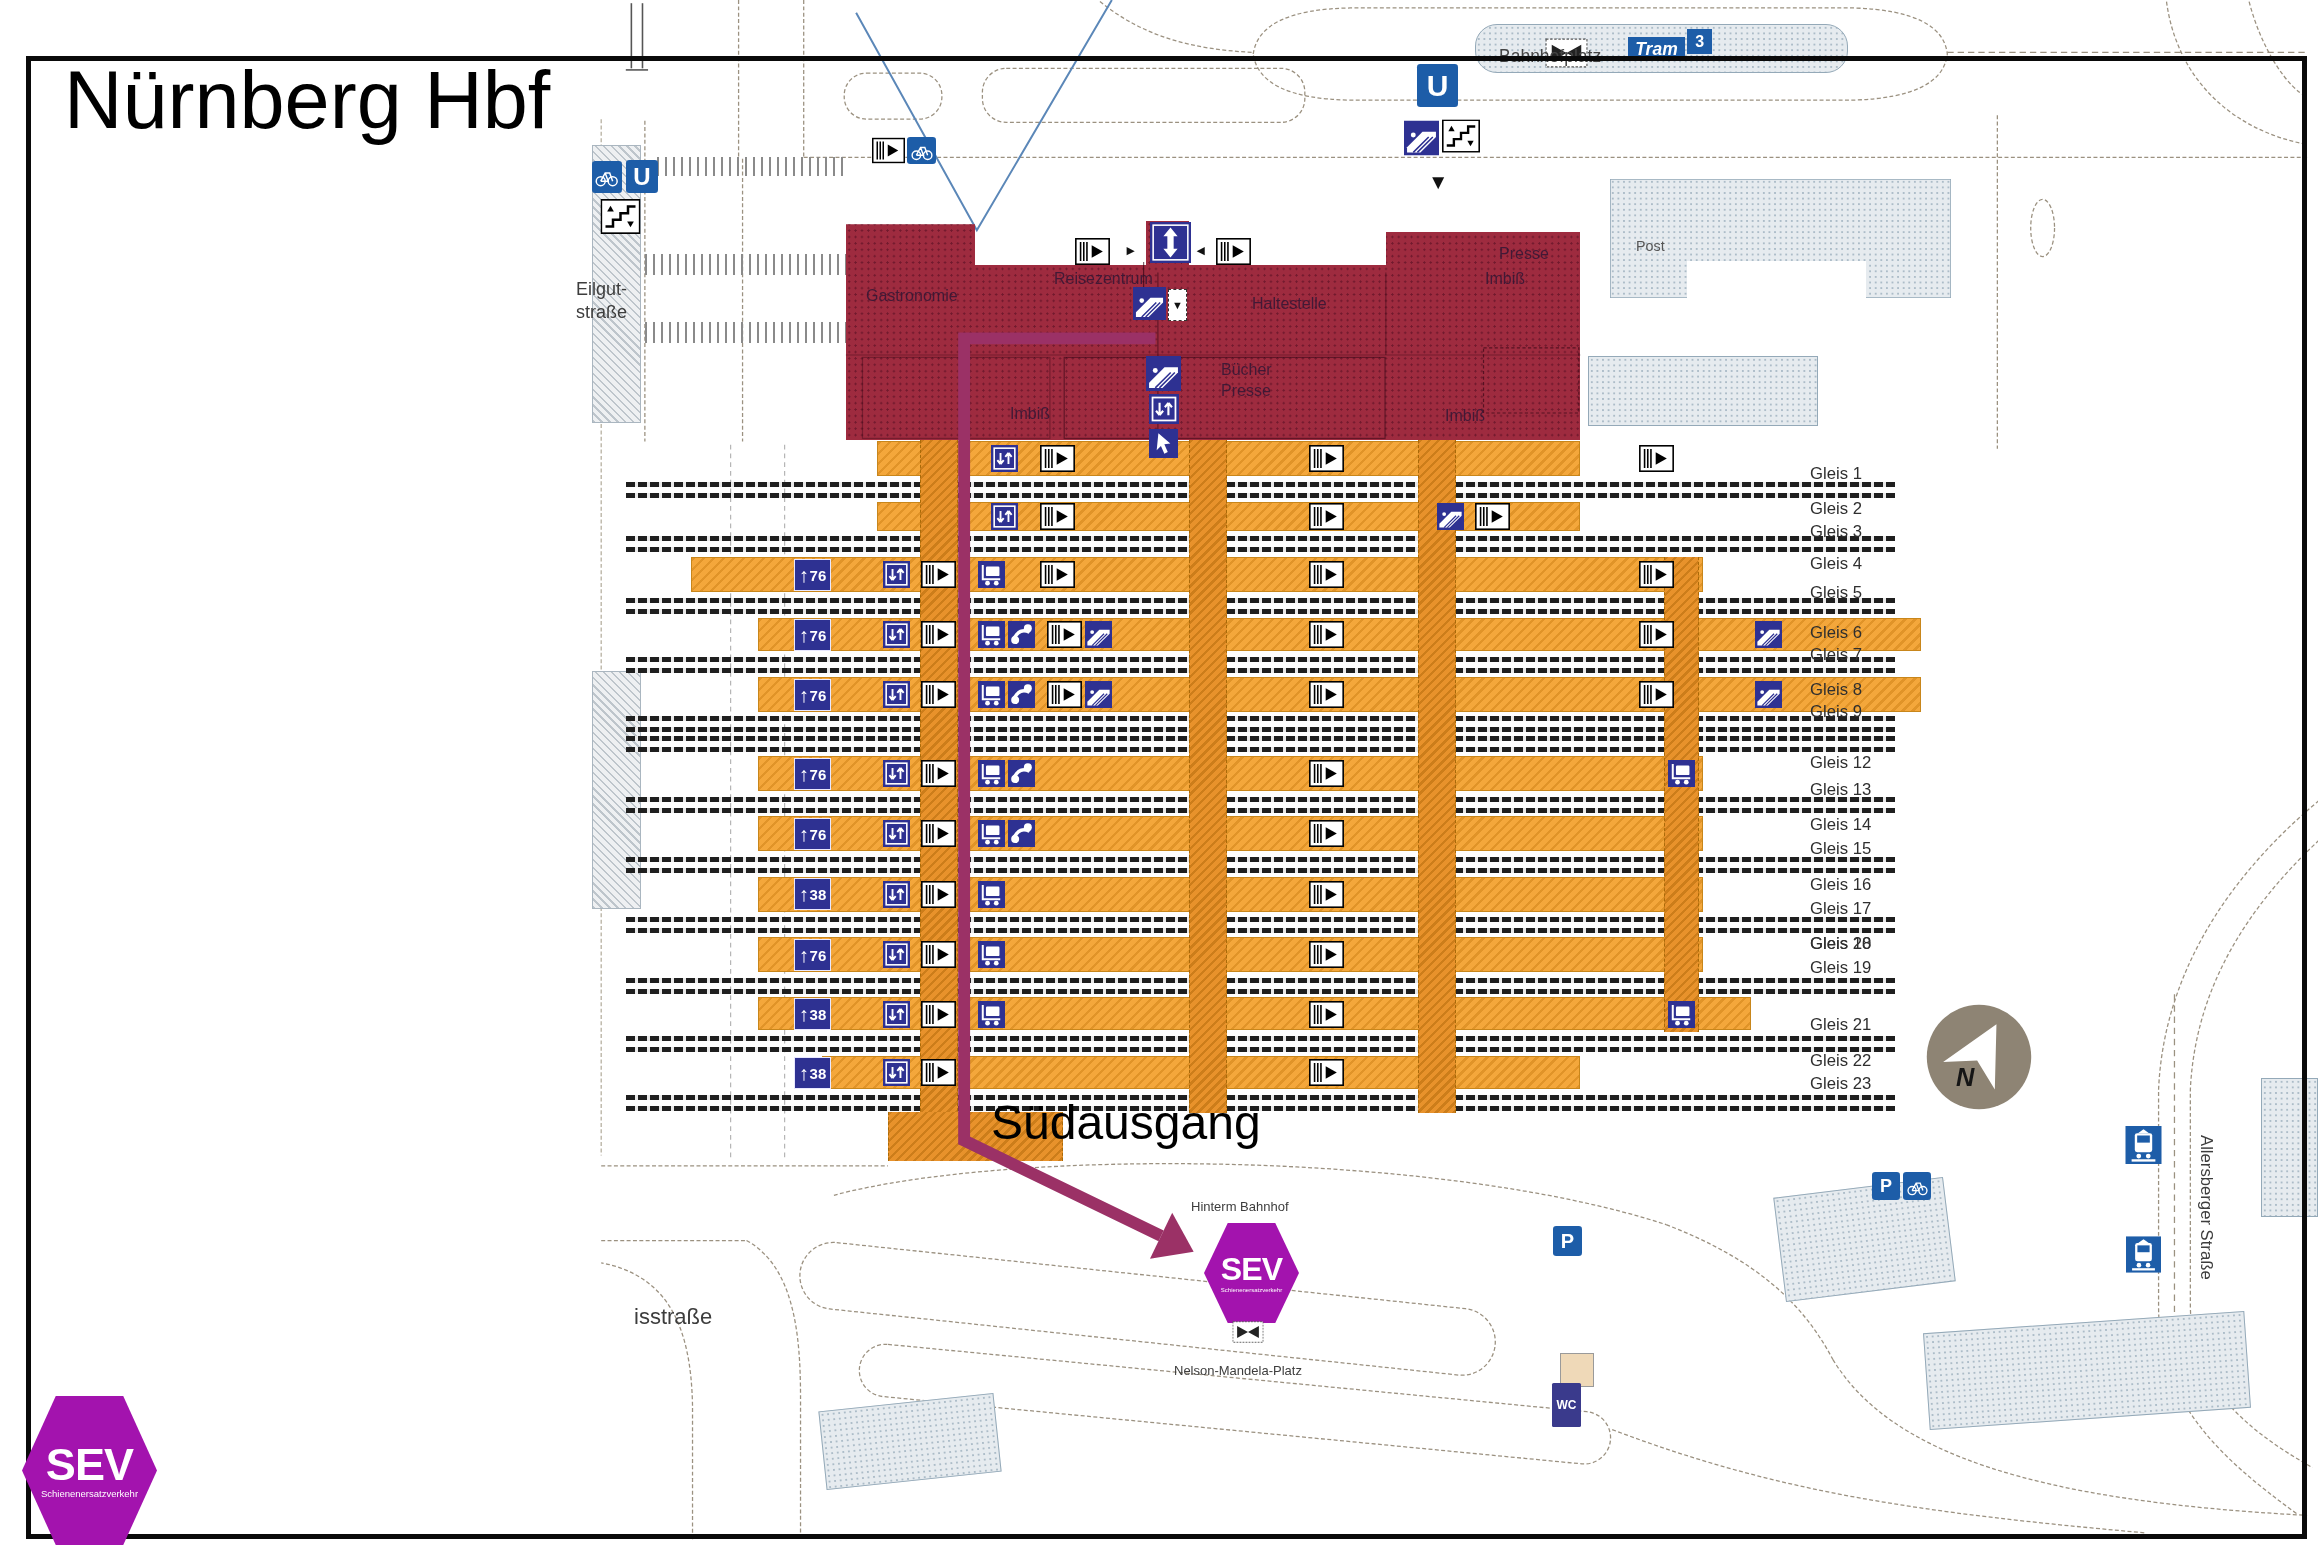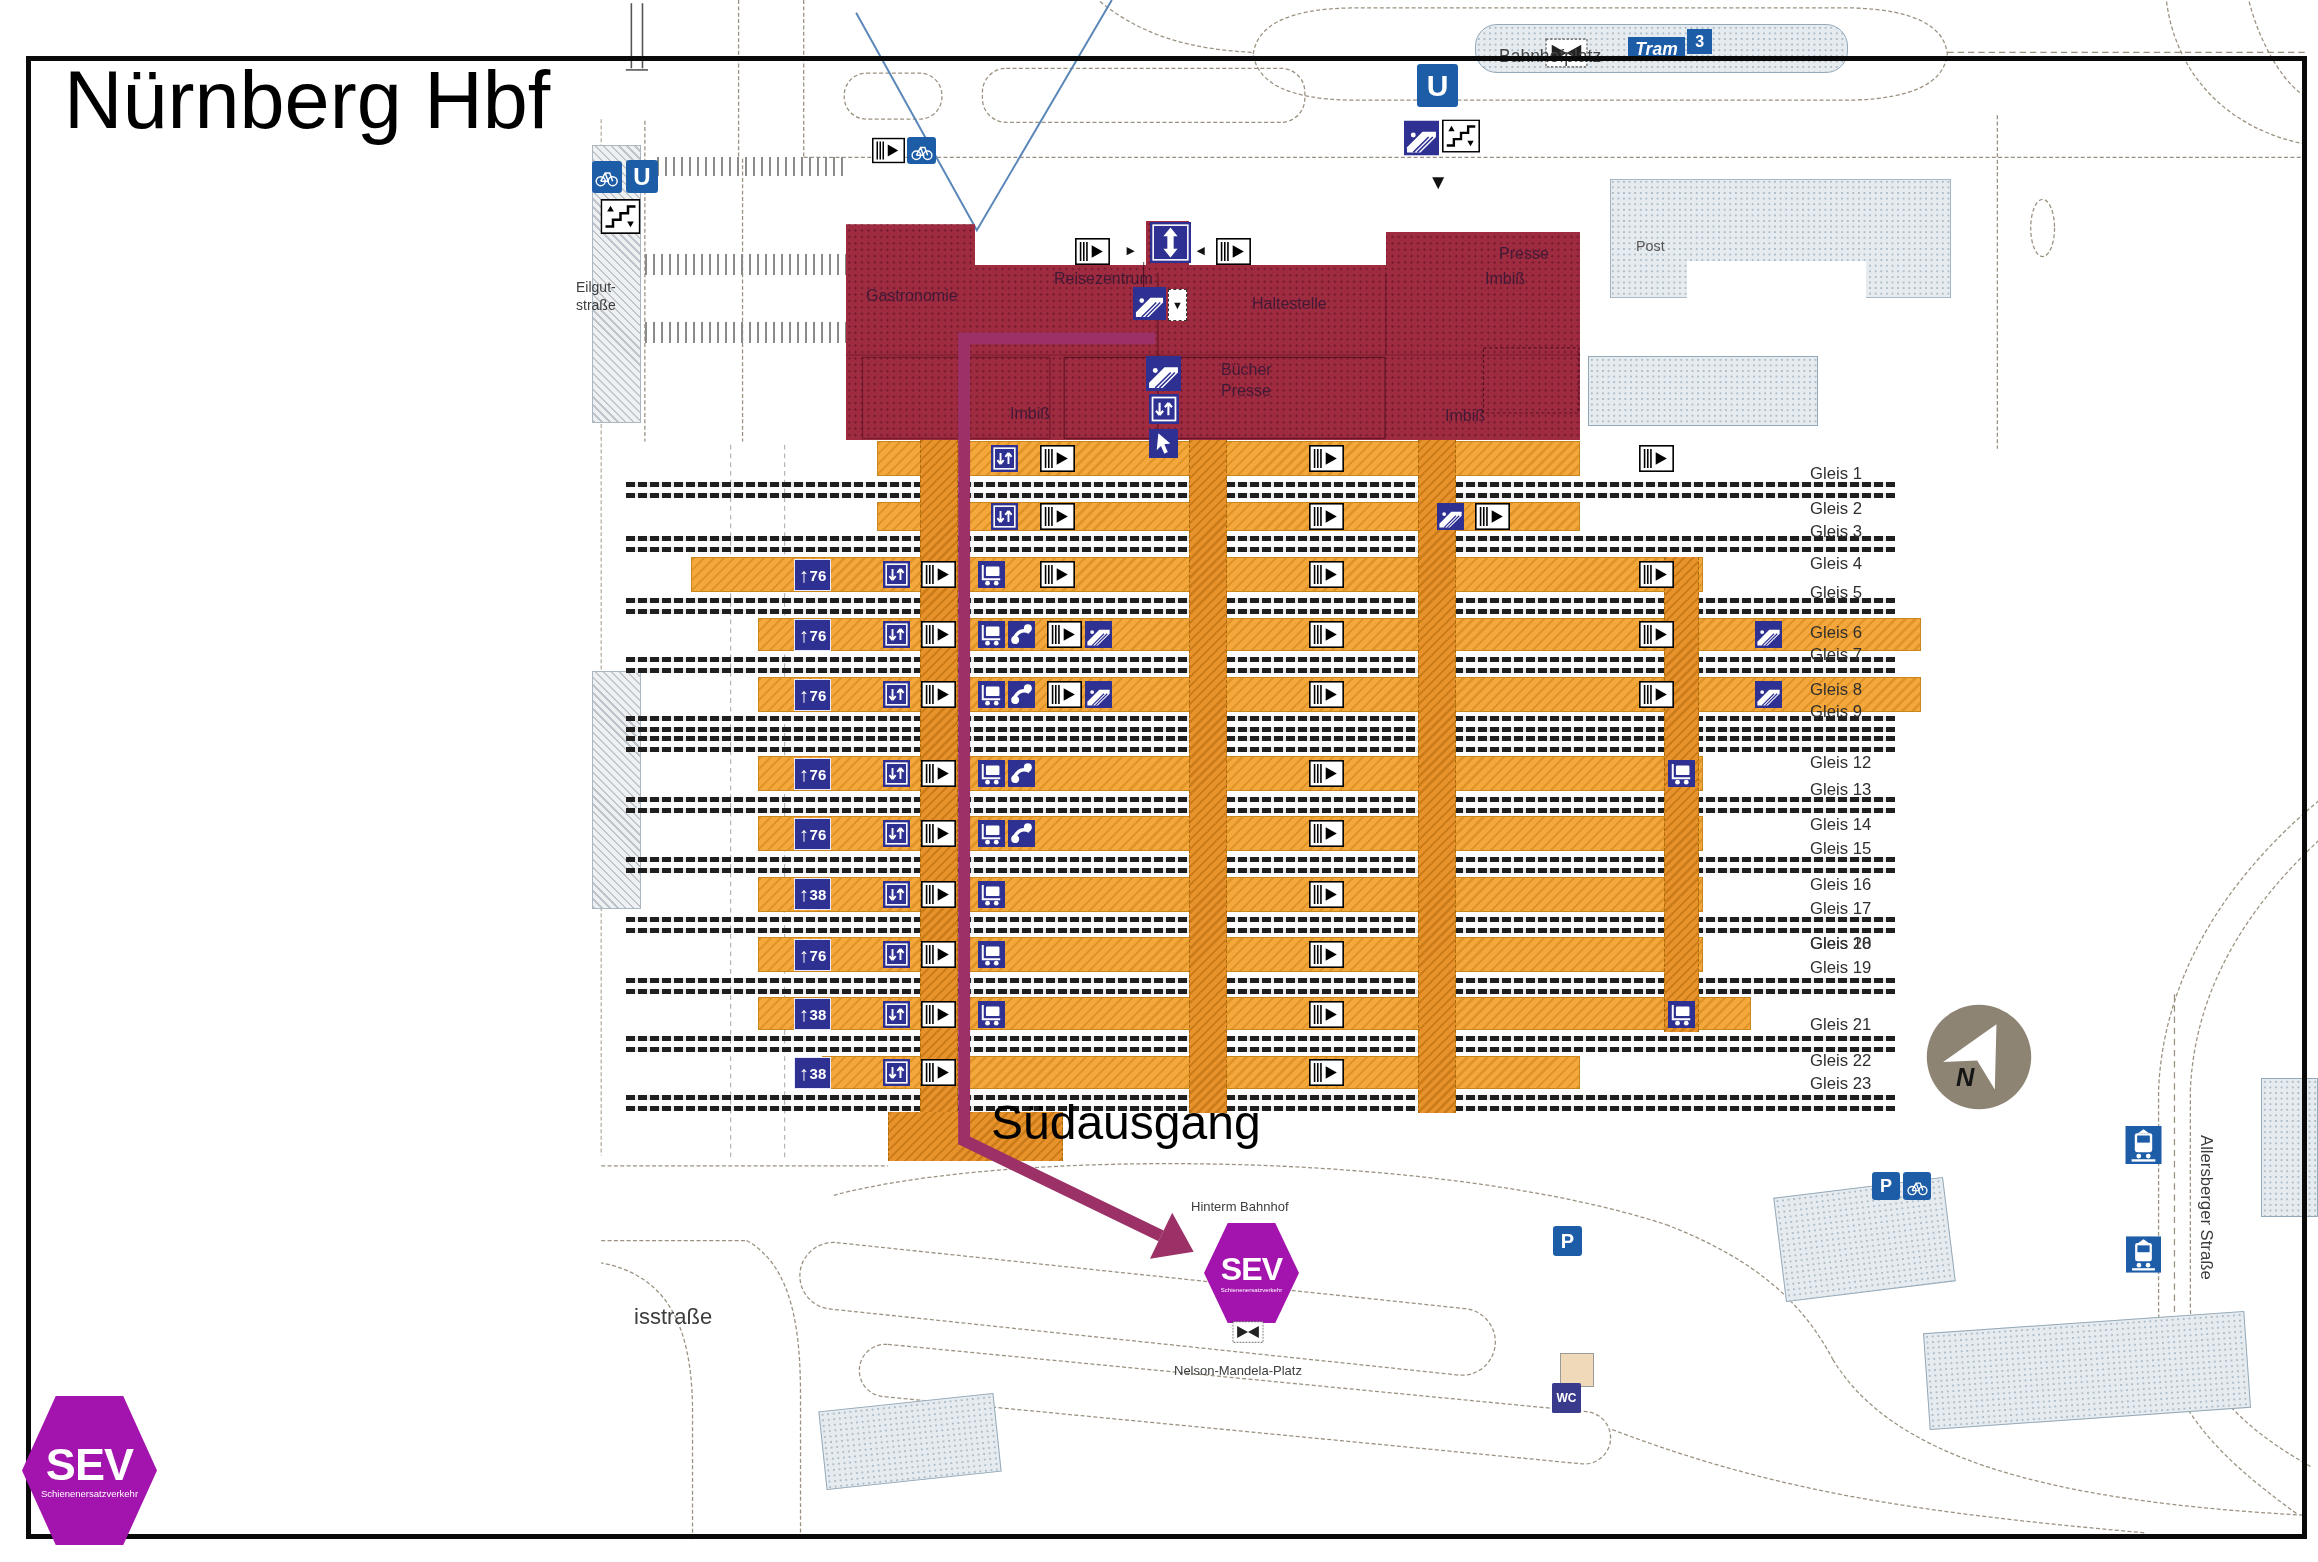--- a/index.html
+++ b/index.html
@@ -532,21 +532,21 @@
 
   <div class="sq" style="left:592px;top:161px;width:30px;height:32px">
     <svg width="25.4" height="25.4" viewBox="0 0 34 34">
         <use href="#sym-bike"></use>
       </svg>
   </div>
   <div class="sq" style="left:626px;top:160px;width:32px;height:33px;font-size:24px">U</div>
   <svg class="pic" style="left:600px;top:199px" width="41" height="35" viewBox="0 0 48 42">
       <use href="#sym-stairs"></use>
     </svg>
-  <span class="lbl" style="left:576px;top:278px;font-size:14px;line-height:1.3">
+  <span class="lbl" style="left:576px;top:278px;font-size:18px;line-height:1.3">
     <span style="display:block">Eilgut-</span>
     <span style="display:block">straße</span>
   </span>
 
   <span class="lbl" style="left:1636px;top:238px;font-size:14.3px;color:#555">Post</span>
 
   <span class="glabel" style="top:464px">Gleis 1</span>
   <span class="glabel" style="top:499px">Gleis 2</span>
   <span class="glabel" style="top:522px">Gleis 3</span>
   <span class="glabel" style="top:554px">Gleis 4</span>
@@ -583,21 +583,21 @@
   <span class="lbl" style="left:634px;top:1304px;font-size:22px">isstraße</span>
 
   <div class="sq" style="left:1553px;top:1226px;width:29px;height:30px;font-size:20px">P</div>
   <div class="sq" style="left:1872px;top:1172px;width:28px;height:28px;font-size:18px">P</div>
   <div class="sq" style="left:1903px;top:1172px;width:28px;height:28px">
     <svg width="23" height="23" viewBox="0 0 34 34">
         <use href="#sym-bike"></use>
       </svg>
   </div>
   <div class="abs" style="left:1560px;top:1353px;width:32px;height:32px;background:#EFD9B8;border:0.8px solid #9a9a9a"></div>
-  <div class="sq" style="left:1552px;top:1383px;width:29px;height:30px;font-size:12px;background:#3A3A8C;border-radius:1.6px">WC</div>
+  <div class="sq" style="left:1552px;top:1383px;width:29px;height:44px;font-size:12px;background:#3A3A8C;border-radius:1.6px">WC</div>
 
   <svg class="pic" style="left:2125px;top:1126px" width="37" height="38" viewBox="0 0 46 48">
       <use href="#sym-tram"></use>
     </svg>
   <svg class="pic" style="left:2126px;top:1236px" width="35" height="37" viewBox="0 0 46 48">
       <use href="#sym-tram"></use>
     </svg>
   <span class="lbl vtext" style="left:2196px;top:1135px;font-size:16.7px">Allersberger Straße</span>
 
   <div class="compass">

